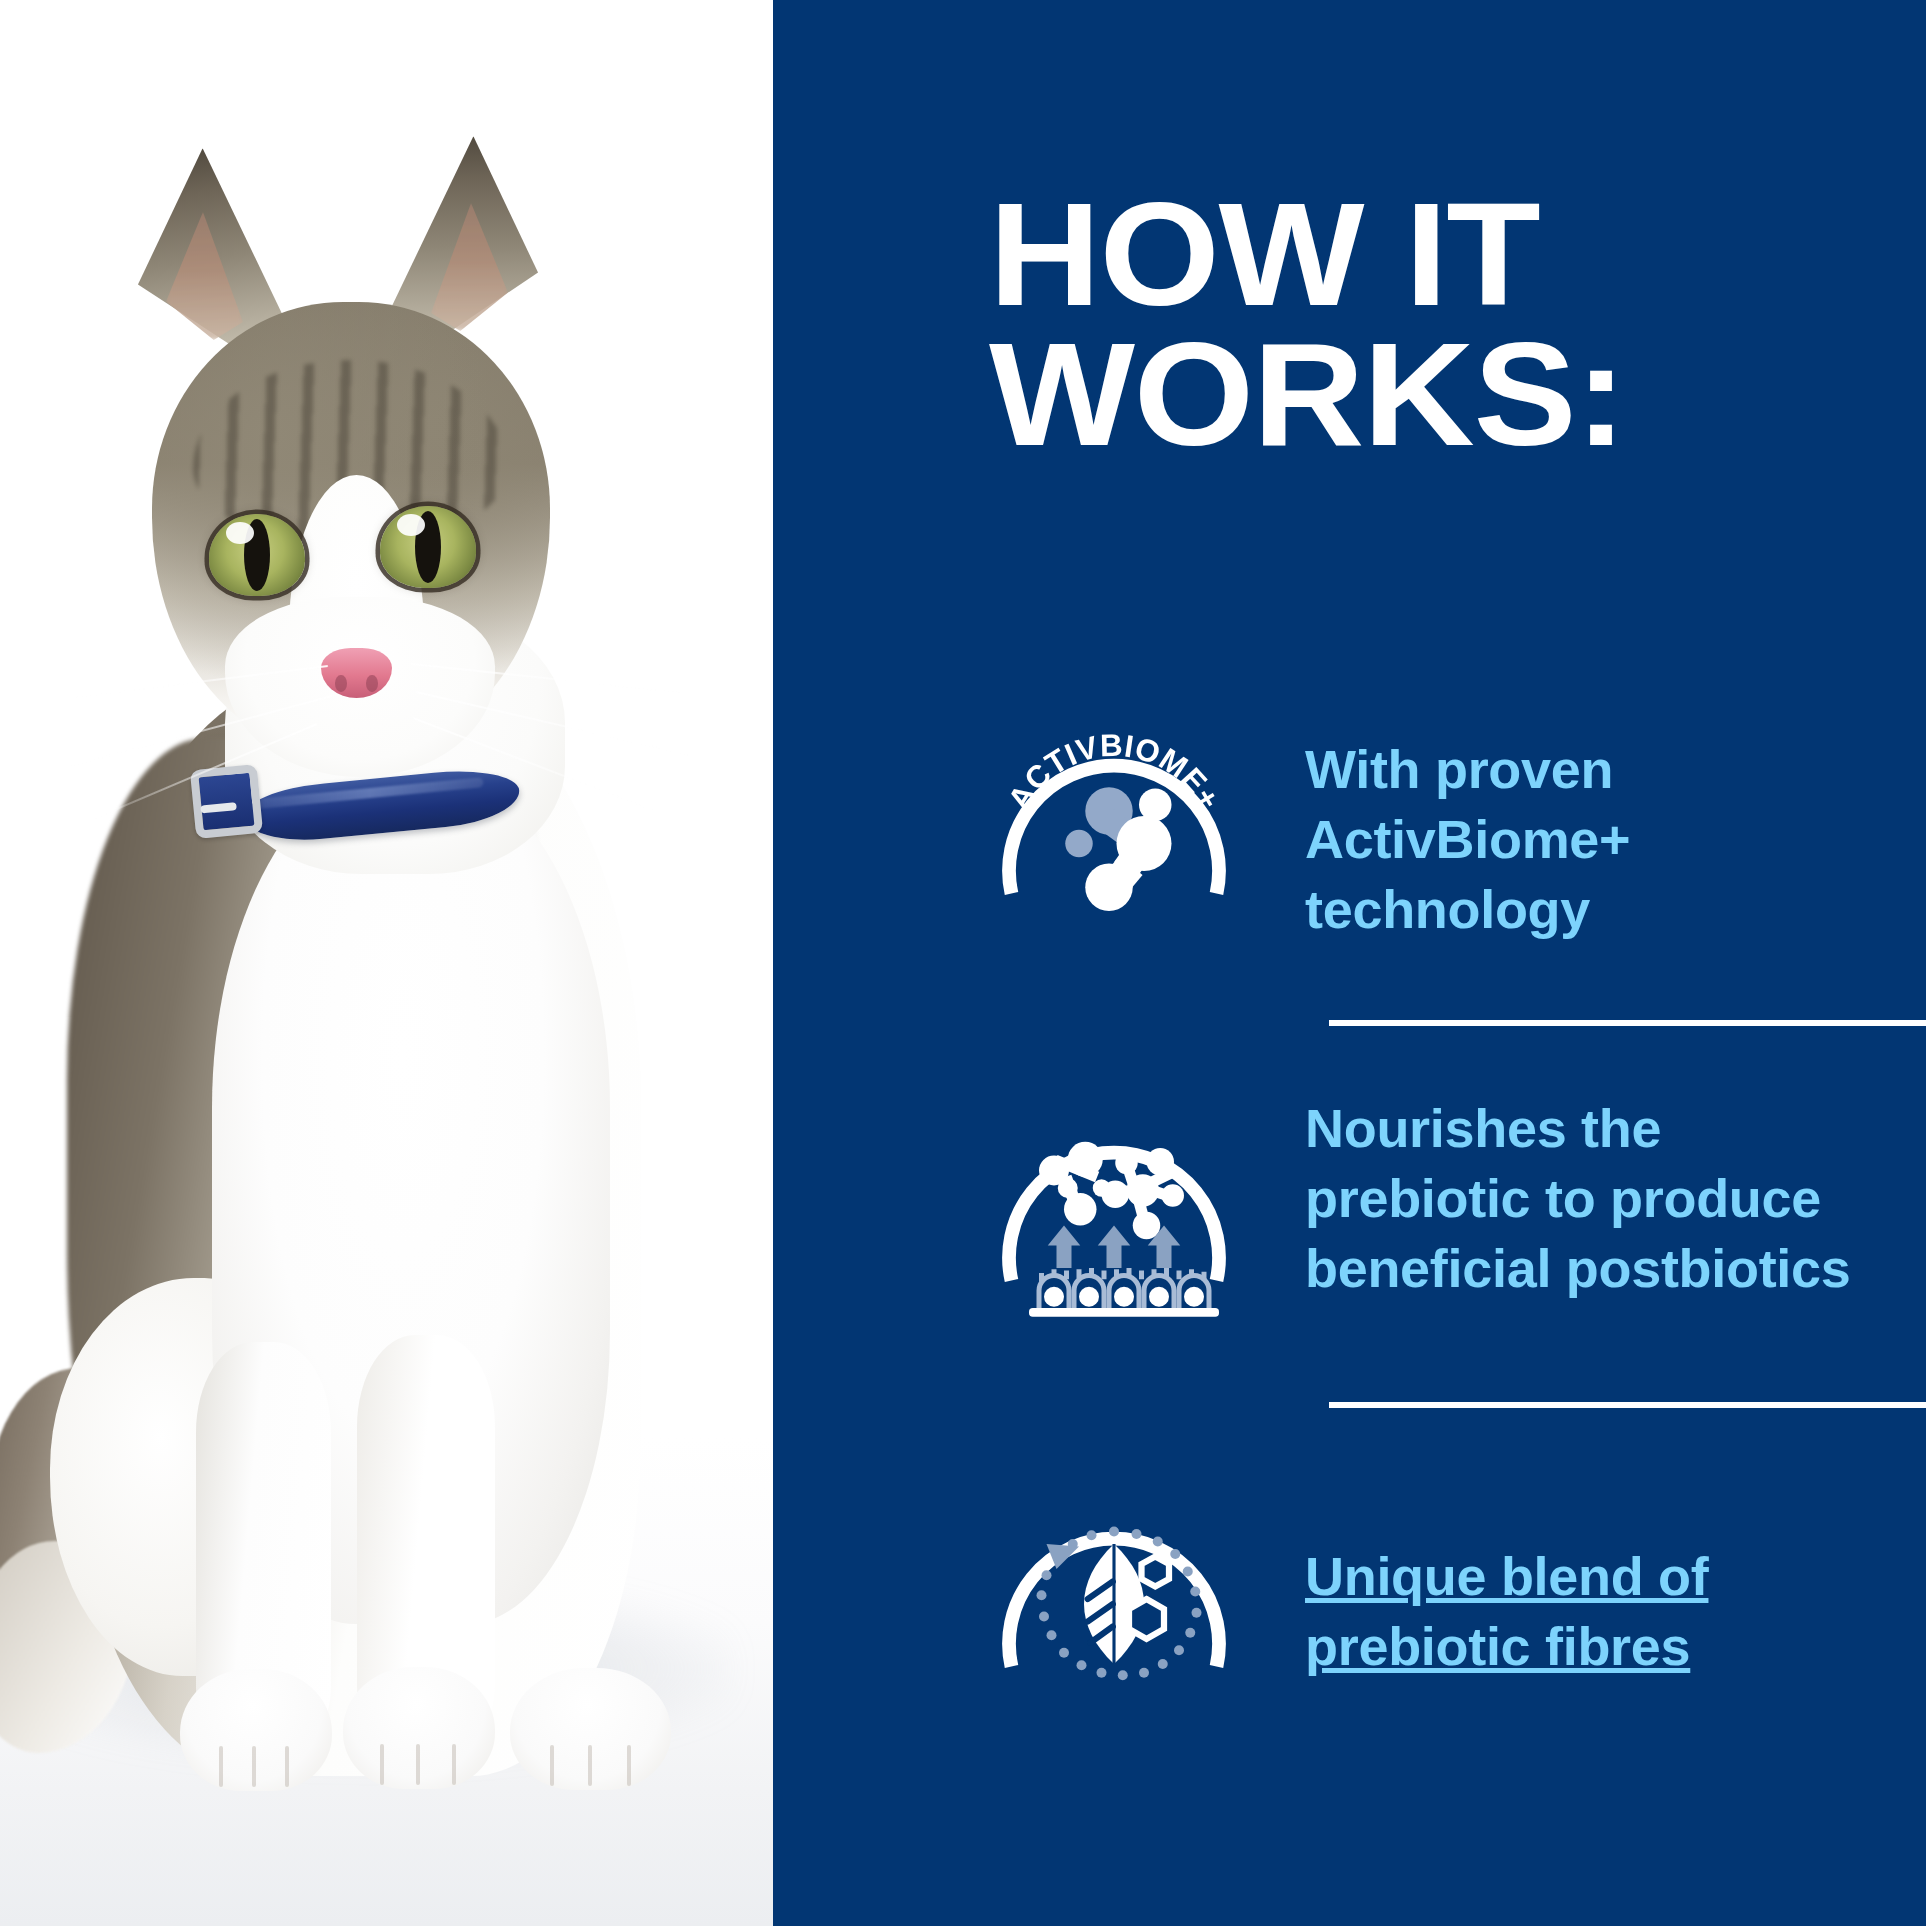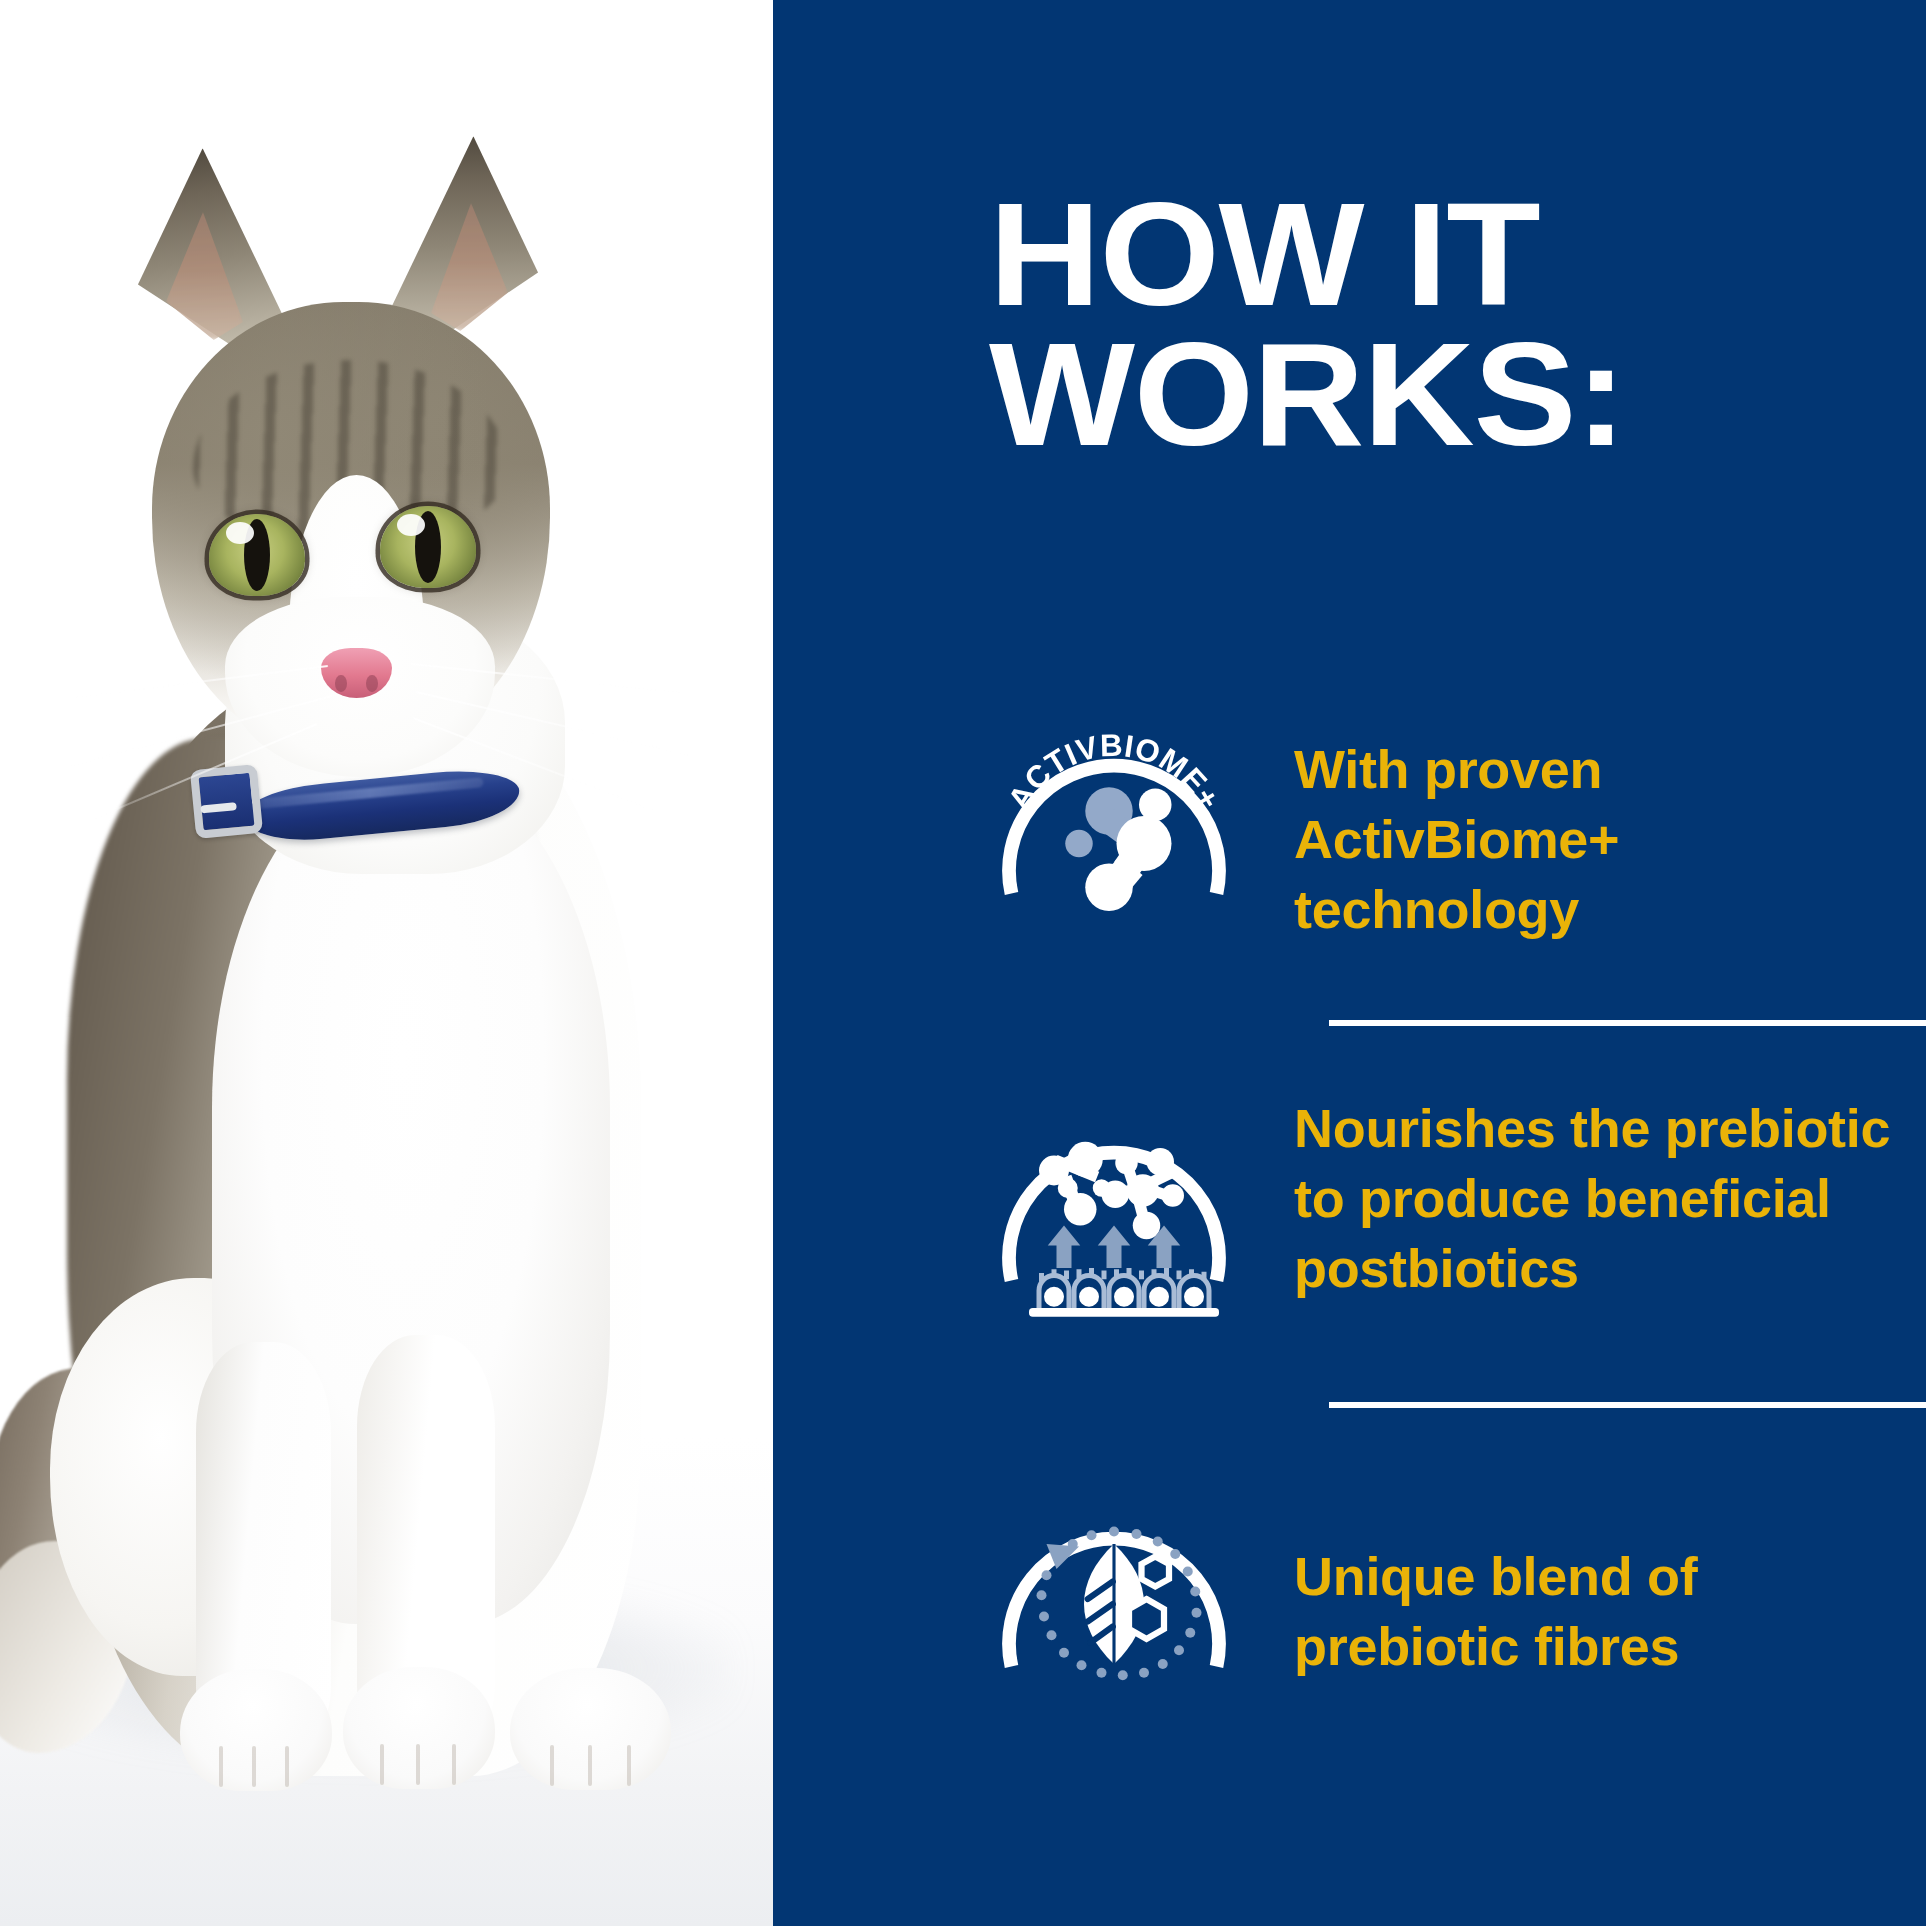--- a/index.html
+++ b/index.html
@@ -243,30 +243,31 @@
     align-items:flex-start;
     gap:55px;
   }
   .benefit .icon-wrap{
     flex:0 0 250px;
     height:250px;
     display:flex; align-items:center; justify-content:center;
   }
   .benefit .copy{
     flex:1 1 auto;
-    color:#eab308;
+    color:#7dd3fc;
     font-weight:bold;
     font-size:54px;
     line-height:1.30;
     letter-spacing:-0.3px;
     padding-top:10.3px;
+    margin-left:11px;
   }
   .b1 .copy{ padding-top:28px; }
   .b2 .copy{ padding-top:0px; }
-  .b3 .copy{ padding-top:62px; }
+  .b3 .copy{ padding-top:62px;text-decoration:underline; }
 
   .divider{
     height:5.8px;
     background:#ffffff;
     margin-left:340px;
     width:610px;
   }
   .gap-a{ height:64px; }
   .gap-b{ height:67px; }
   .gap-c{ height:59px; }

